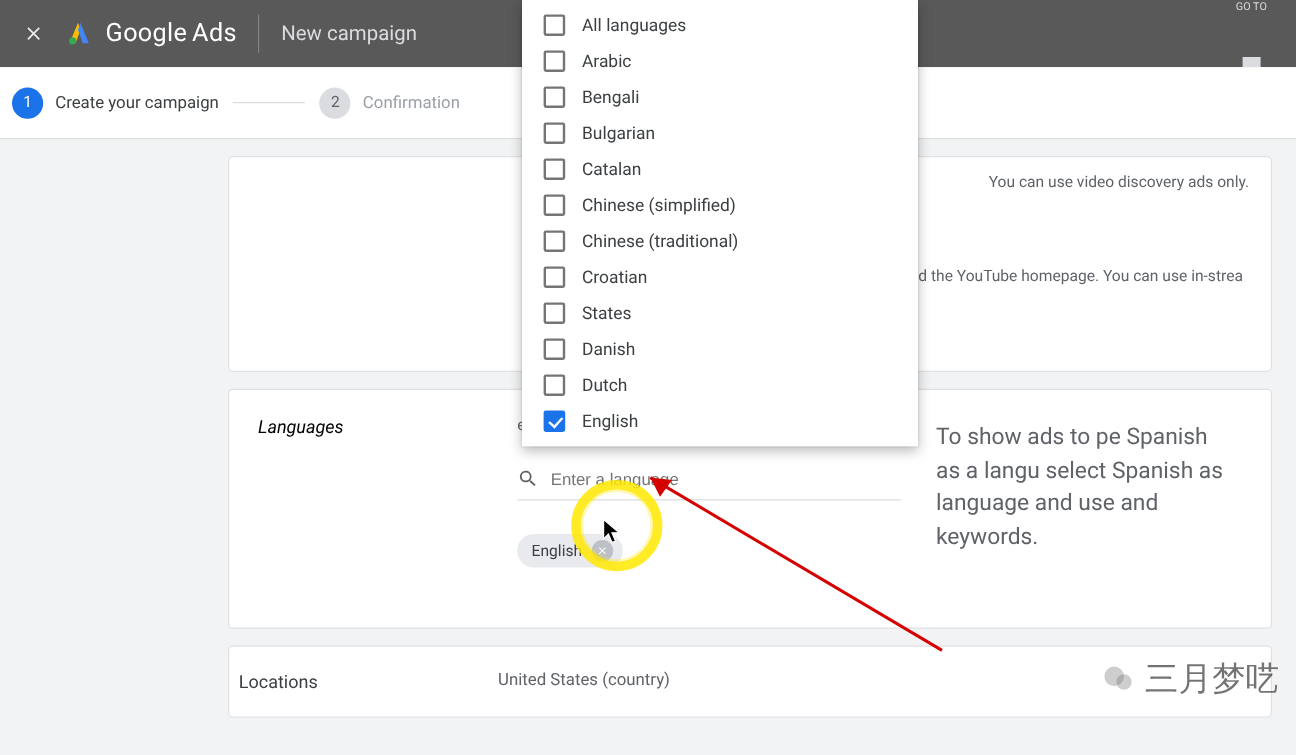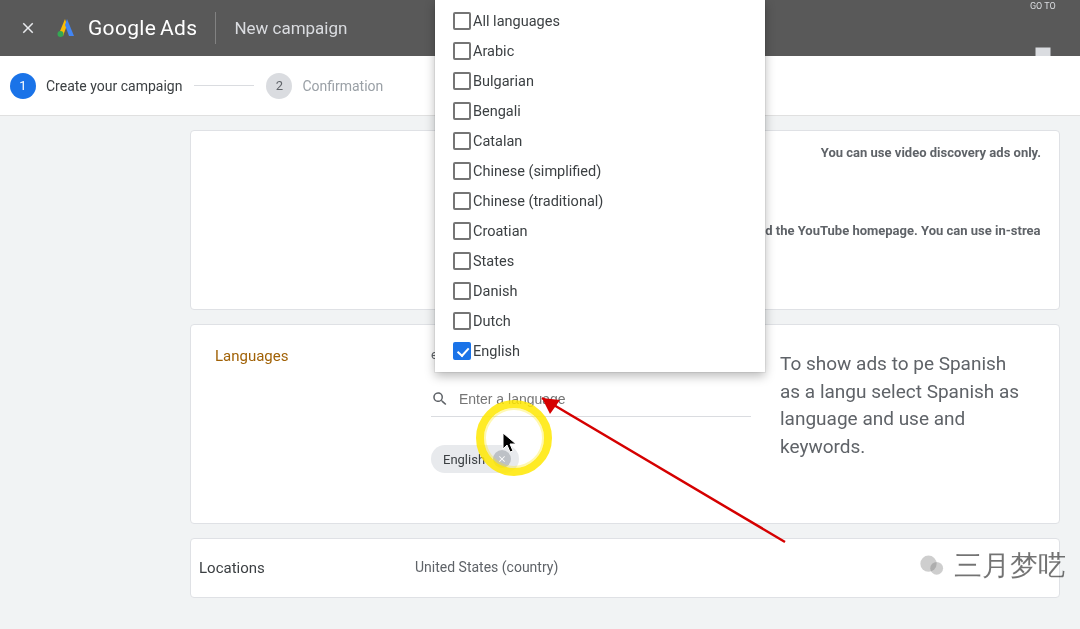--- a/index.html
+++ b/index.html
@@ -77,38 +77,37 @@
     position: relative;
   }
   .card {
     background:#fff; border:1px solid #dfe1e5; border-radius:4px;
     width: 870px; margin-bottom: 14px;
     position: relative;
   }
   .card.top {
     height: 180px;
     padding: 18px 22px;
-    font-weight: bold;
   }
   .card.top .help-text {
     position:absolute; right: 18px; top: 14px;
     font-size: 13px; color:#5f6368;
   }
   .card.top .help-text2 {
     position:absolute; left: 560px; right: 10px; top: 92px;
     font-size: 13px; color:#5f6368;
   }
 
   .card.lang {
     min-height: 200px;
     padding: 22px 24px;
     display:flex;
   }
   .card.lang .lbl {
-    font-size: 15px; color:#a16207; width: 216px;
+    font-size: 15px; color:#000000; width: 216px; font-style: italic;
   }
   .lang-main {
     flex:1; position:relative;
     padding-right: 20px;
   }
   .lang-desc {
     font-size: 13px; color:#5f6368;
     margin-bottom: 28px;
   }
   .search-row {
@@ -153,21 +152,21 @@
   .dropdown {
     position:absolute;
     left: 435px; top: 0;
     width: 330px;
     background:#fff;
     box-shadow: 0 4px 10px rgba(0,0,0,.28), 0 0 0 1px rgba(0,0,0,.05);
     z-index: 20;
     padding: 6px 0;
   }
   .dd-item {
-    display:flex; align-items:center; gap:2px;
+    display:flex; align-items:center; gap:14px;
     padding: 6px 18px;
     font-size: 14.5px; color:#3c4043;
     cursor:pointer;
   }
   .cb {
     width:18px; height:18px; border:2px solid #757575;
     border-radius:2px; flex-shrink:0;
     display:flex; align-items:center; justify-content:center;
   }
   .cb.checked {
@@ -301,25 +300,25 @@
     <div class="dd-item">
       <div class="cb"></div>
       <span>All languages</span>
     </div>
     <div class="dd-item">
       <div class="cb"></div>
       <span>Arabic</span>
     </div>
     <div class="dd-item">
       <div class="cb"></div>
+      <span>Bengali</span>
+    </div>
+    <div class="dd-item">
+      <div class="cb"></div>
       <span>Bulgarian</span>
-    </div>
-    <div class="dd-item">
-      <div class="cb"></div>
-      <span>Bengali</span>
     </div>
     <div class="dd-item">
       <div class="cb"></div>
       <span>Catalan</span>
     </div>
     <div class="dd-item">
       <div class="cb"></div>
       <span>Chinese (simplified)</span>
     </div>
     <div class="dd-item">

